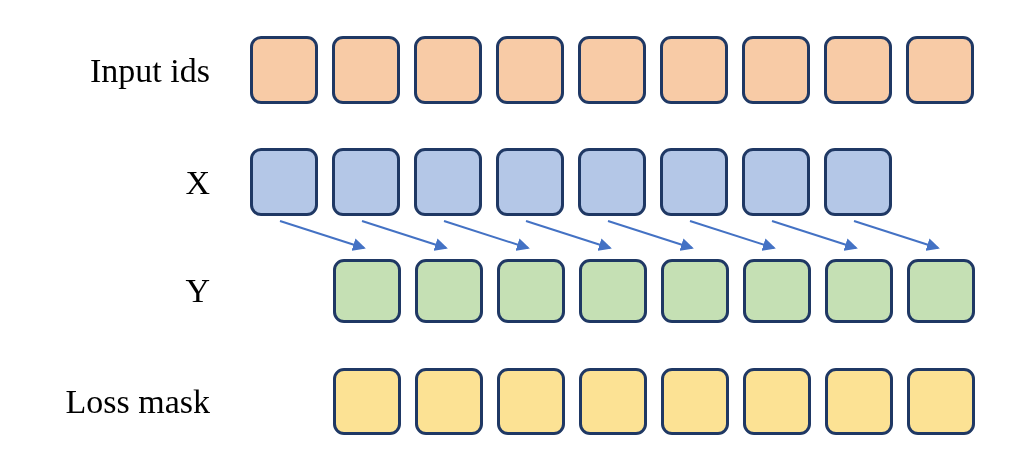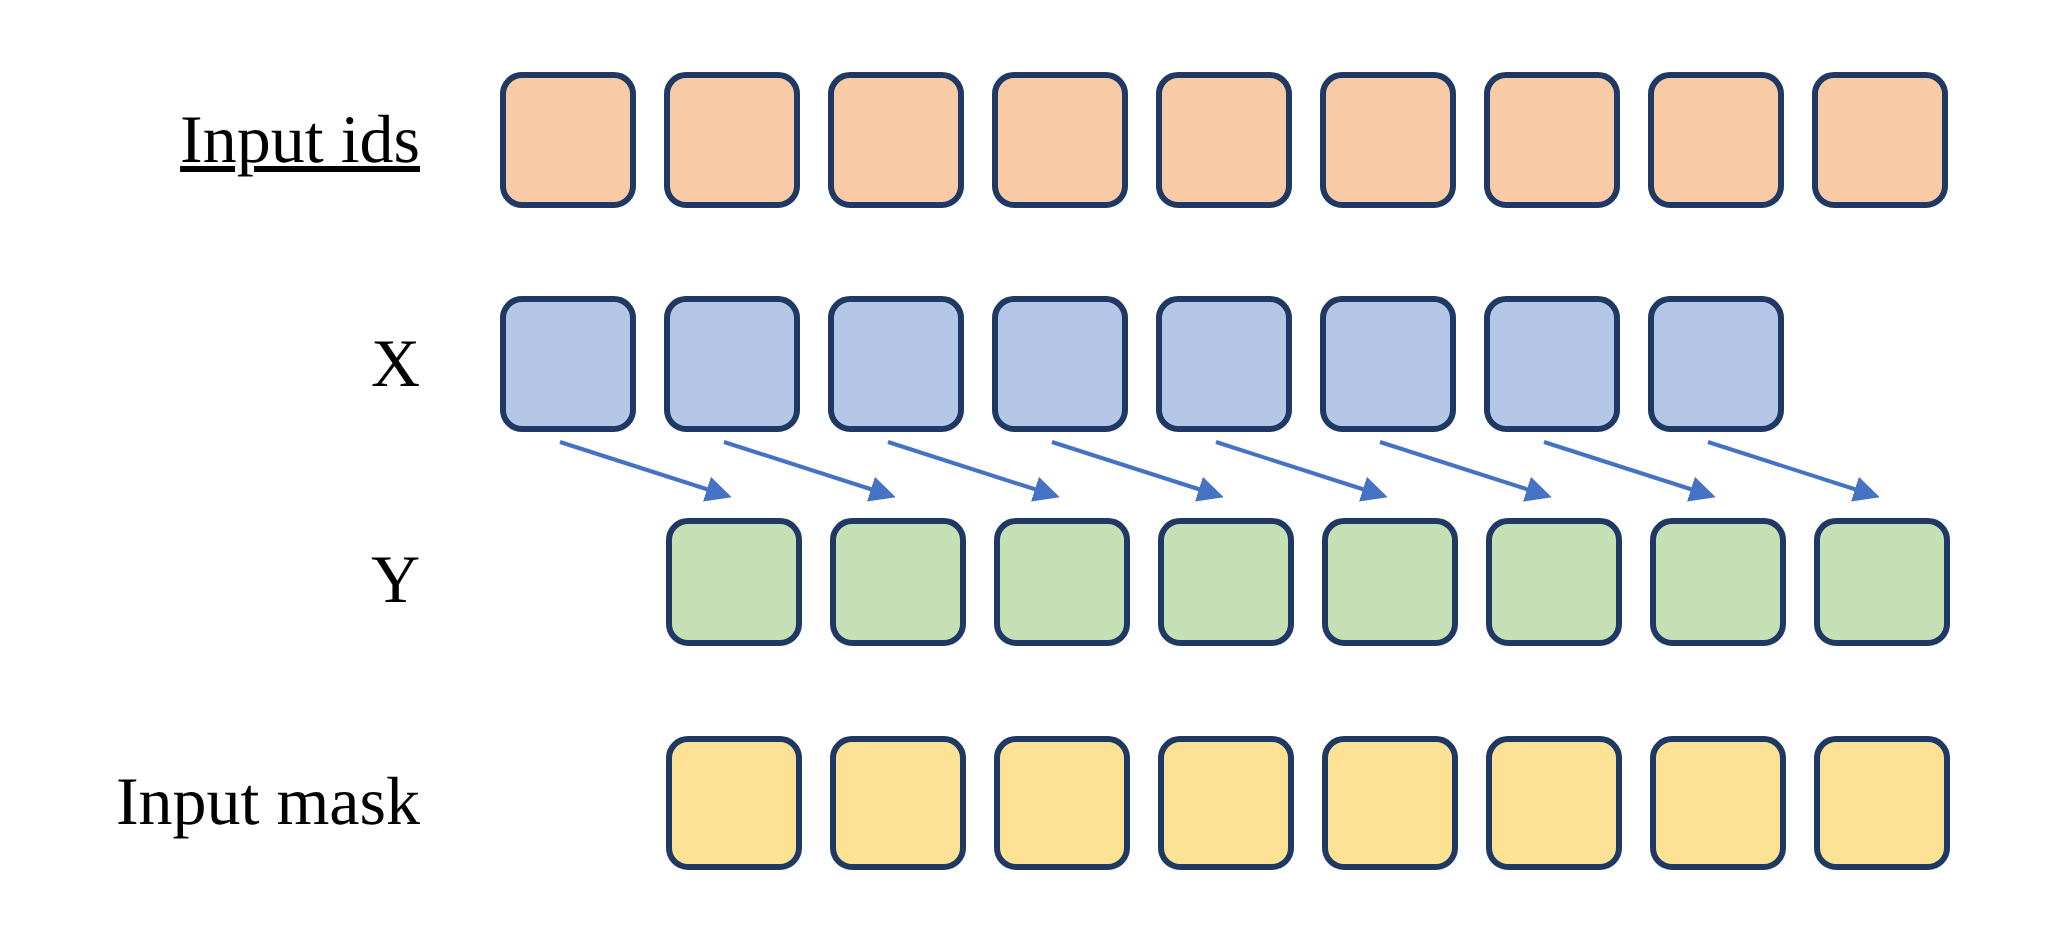--- a/index.html
+++ b/index.html
@@ -42,24 +42,24 @@
     width: 1030px;
     height: 464px;
     pointer-events: none;
   }
 </style>
 </head>
 <body>
 
 <div id="diagram-canvas">
 
-  <div class="row-label" style="left: 60px; top: 54px; width: 150px; text-decoration: underline;">Input ids</div>
+  <div class="row-label" style="left: 60px; top: 54px; width: 150px;">Input ids</div>
   <div class="row-label" style="left: 60px; top: 166px; width: 150px;">X</div>
   <div class="row-label" style="left: 60px; top: 274px; width: 150px;">Y</div>
-  <div class="row-label" style="left: 20px; top: 385px; width: 190px;">Input mask</div>
+  <div class="row-label" style="left: 20px; top: 385px; width: 190px;">Loss mask</div>
 
   <div id="cells-input-ids">
       <div class="cell" style="left: 250px; top: 36px; width: 68px; height: 68px; background: rgb(248, 203, 166); border-color: rgb(31, 56, 100);"></div>
       <div class="cell" style="left: 332px; top: 36px; width: 68px; height: 68px; background: rgb(248, 203, 166); border-color: rgb(31, 56, 100);"></div>
       <div class="cell" style="left: 414px; top: 36px; width: 68px; height: 68px; background: rgb(248, 203, 166); border-color: rgb(31, 56, 100);"></div>
       <div class="cell" style="left: 496px; top: 36px; width: 68px; height: 68px; background: rgb(248, 203, 166); border-color: rgb(31, 56, 100);"></div>
       <div class="cell" style="left: 578px; top: 36px; width: 68px; height: 68px; background: rgb(248, 203, 166); border-color: rgb(31, 56, 100);"></div>
       <div class="cell" style="left: 660px; top: 36px; width: 68px; height: 68px; background: rgb(248, 203, 166); border-color: rgb(31, 56, 100);"></div>
       <div class="cell" style="left: 742px; top: 36px; width: 68px; height: 68px; background: rgb(248, 203, 166); border-color: rgb(31, 56, 100);"></div>
       <div class="cell" style="left: 824px; top: 36px; width: 68px; height: 68px; background: rgb(248, 203, 166); border-color: rgb(31, 56, 100);"></div>

